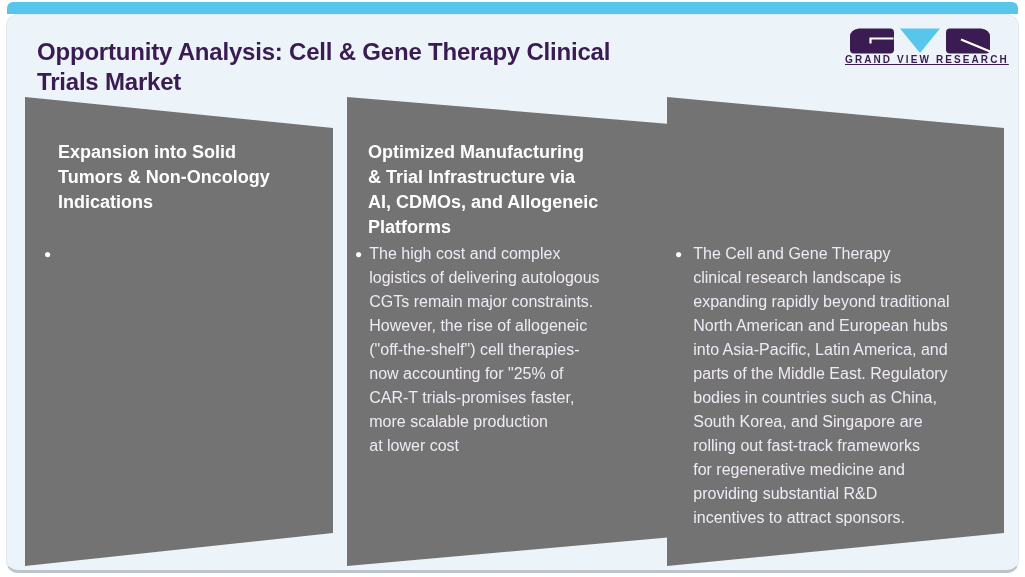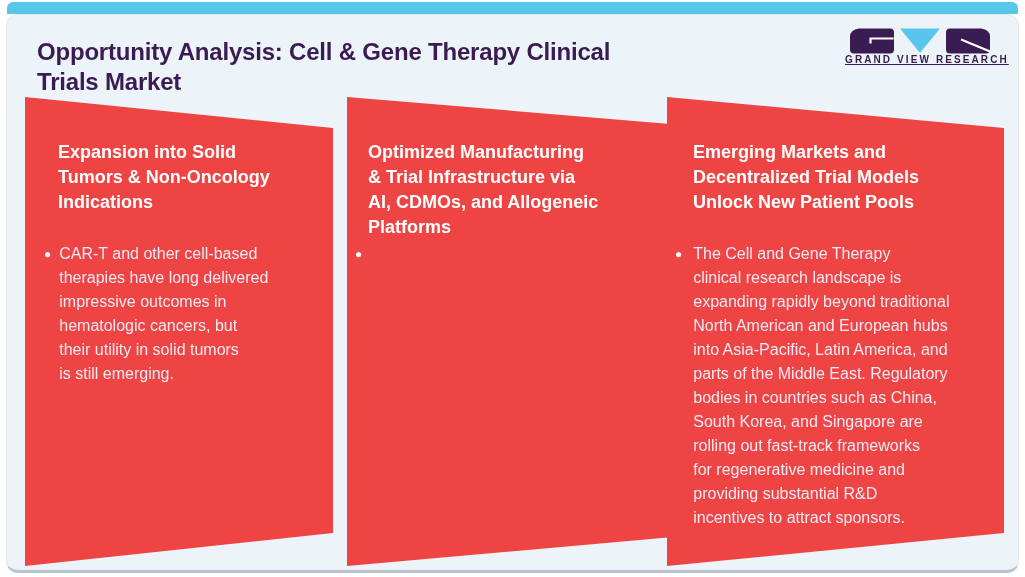--- a/index.html
+++ b/index.html
@@ -48,21 +48,21 @@
     font-weight: bold;
     letter-spacing: 2.1px;
     color: #3a1b52;
     white-space: nowrap;
     text-decoration: underline;
   }
   .panel {
     position: absolute;
     top: 97px;
     height: 469px;
-    background: #ef4444;
+    background: #737373;
     clip-path: polygon(0 0, 100% 31px, 100% calc(100% - 33px), 0 100%);
   }
   .panel-1 { left: 25px;  width: 308px; }
   .panel-2 { left: 347px; width: 371px; }
   .panel-3 { left: 667px; width: 337px; }
   .panel-heading {
     position: absolute;
     top: 43px;
     margin: 0;
     color: #ffffff;
@@ -117,43 +117,43 @@
   </svg>
   <div class="logo-text">GRAND VIEW RESEARCH</div>
 </div>
 
 <section class="panel panel-1">
   <h2 class="panel-heading">Expansion into Solid
 Tumors &amp; Non-Oncology
 Indications</h2>
   <div class="bullet">
     <span class="bullet-dot">●</span>
-    <p class="bullet-text">CAR-T and other cell-based
-therapies have long delivered
-impressive outcomes in
-hematologic cancers, but
-their utility in solid tumors
-is still emerging.</p>
   </div>
 </section>
 
 <section class="panel panel-2">
   <h2 class="panel-heading">Optimized Manufacturing
 &amp; Trial Infrastructure via
 AI, CDMOs, and Allogeneic
 Platforms</h2>
   <div class="bullet">
     <span class="bullet-dot">●</span>
+    <p class="bullet-text">The high cost and complex
+logistics of delivering autologous
+CGTs remain major constraints.
+However, the rise of allogeneic
+("off-the-shelf") cell therapies-
+now accounting for "25% of
+CAR-T trials-promises faster,
+more scalable production
+at lower cost</p>
   </div>
 </section>
 
 <section class="panel panel-3">
-  <h2 class="panel-heading">Emerging Markets and
-Decentralized Trial Models
-Unlock New Patient Pools</h2>
   <div class="bullet">
     <span class="bullet-dot">●</span>
     <p class="bullet-text">The Cell and Gene Therapy
 clinical research landscape is
 expanding rapidly beyond traditional
 North American and European hubs
 into Asia-Pacific, Latin America, and
 parts of the Middle East. Regulatory
 bodies in countries such as China,
 South Korea, and Singapore are

